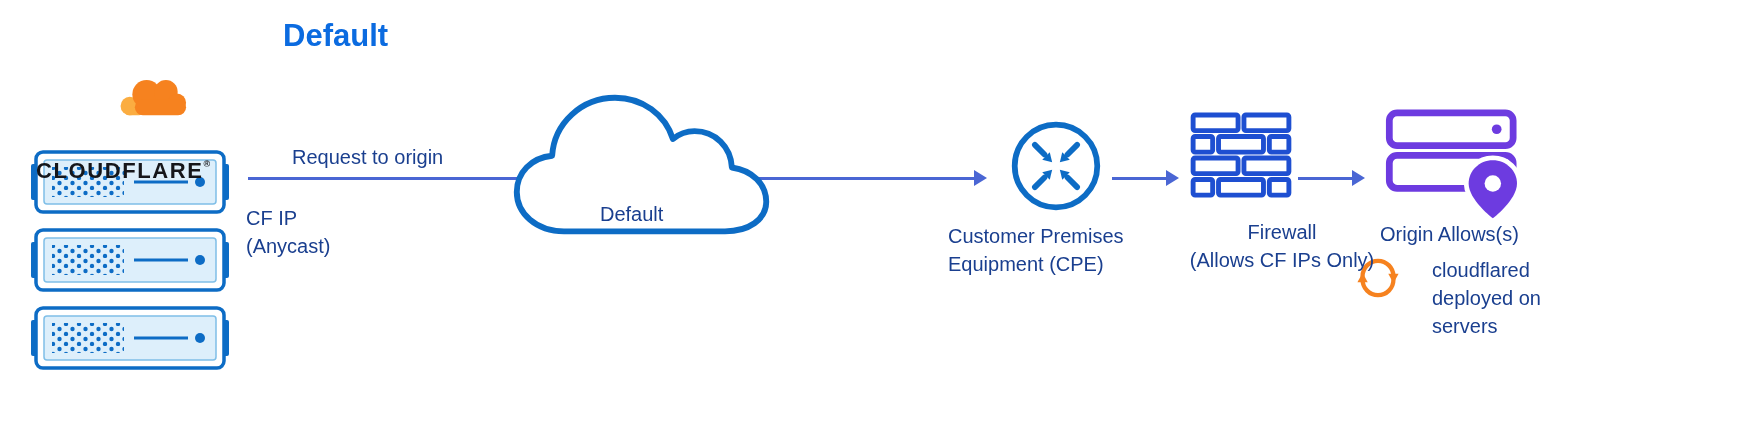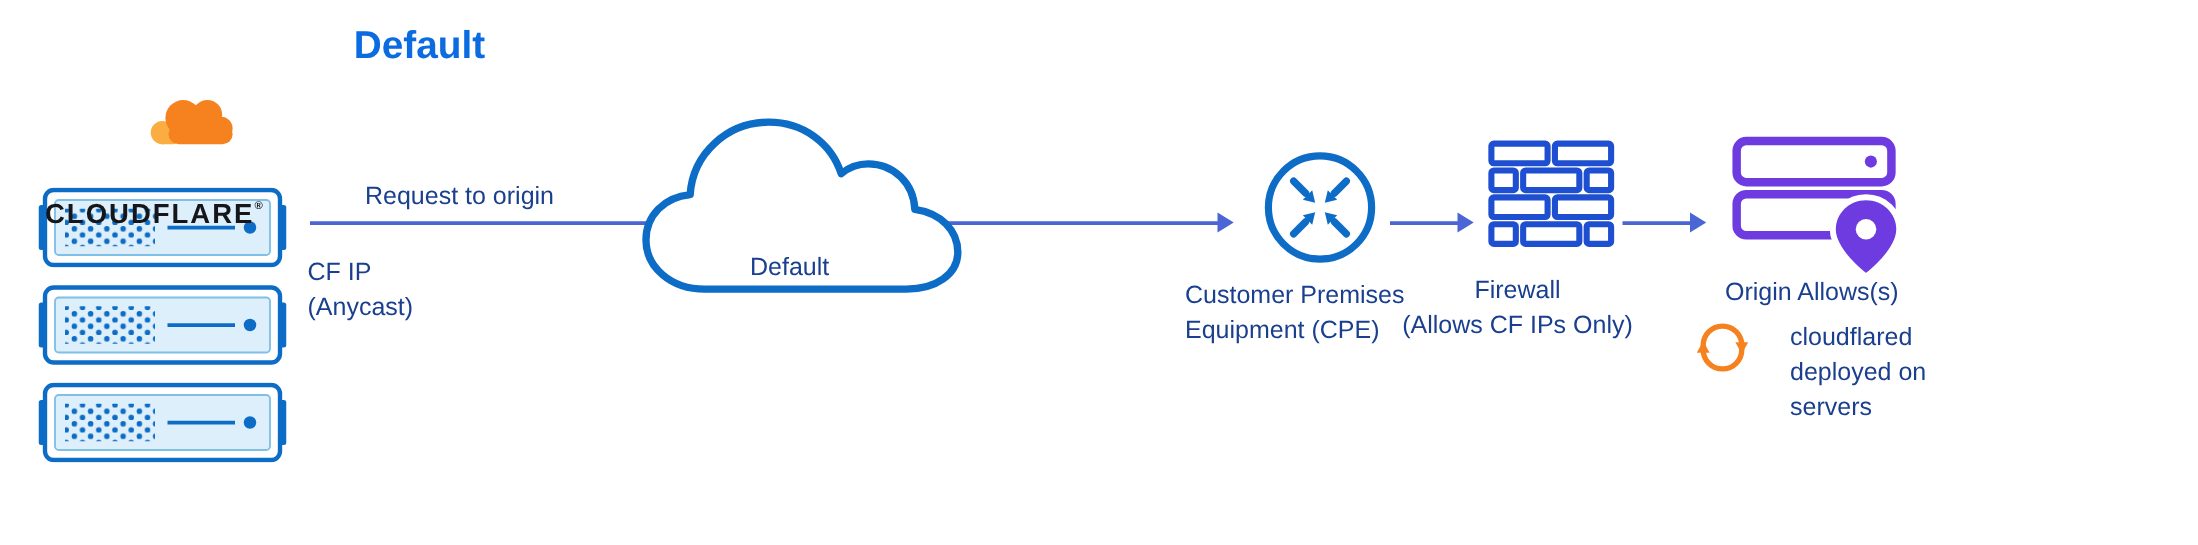--- a/index.html
+++ b/index.html
@@ -123,21 +123,21 @@
         <rect x="29" y="25" width="46" height="16" rx="2"></rect>
         <rect x="81" y="25" width="20" height="16" rx="2"></rect>
         <rect x="3" y="47" width="46" height="16" rx="2"></rect>
         <rect x="55" y="47" width="46" height="16" rx="2"></rect>
         <rect x="3" y="69" width="20" height="16" rx="2"></rect>
         <rect x="29" y="69" width="46" height="16" rx="2"></rect>
         <rect x="81" y="69" width="20" height="16" rx="2"></rect>
       </g>
     </svg>
   </div>
-  <div class="abs label center z3" style="left:1114px;top:218px;width:200px;">Firewall
+  <div class="abs label center z3" style="left:1182px;top:218px;width:200px;">Firewall
 (Allows CF IPs Only)</div>
 
   <div class="arrow-line z1" style="left:1298px;top:177px;width:56px;"></div>
   <div class="arrow-head z1" style="left:1352px;top:170px;"></div>
 
   <div class="abs z2" style="left:1383px;top:108px;width:150px;height:118px;">
     <svg width="150" height="118" viewBox="0 0 152 122">
       <rect x="5" y="5" width="128" height="34" rx="8" class="st-purple f-white" stroke-width="7"></rect>
       <circle cx="116" cy="22" r="5" class="f-purple"></circle>
       <rect x="5" y="49" width="128" height="34" rx="8" class="st-purple f-white" stroke-width="7"></rect>

